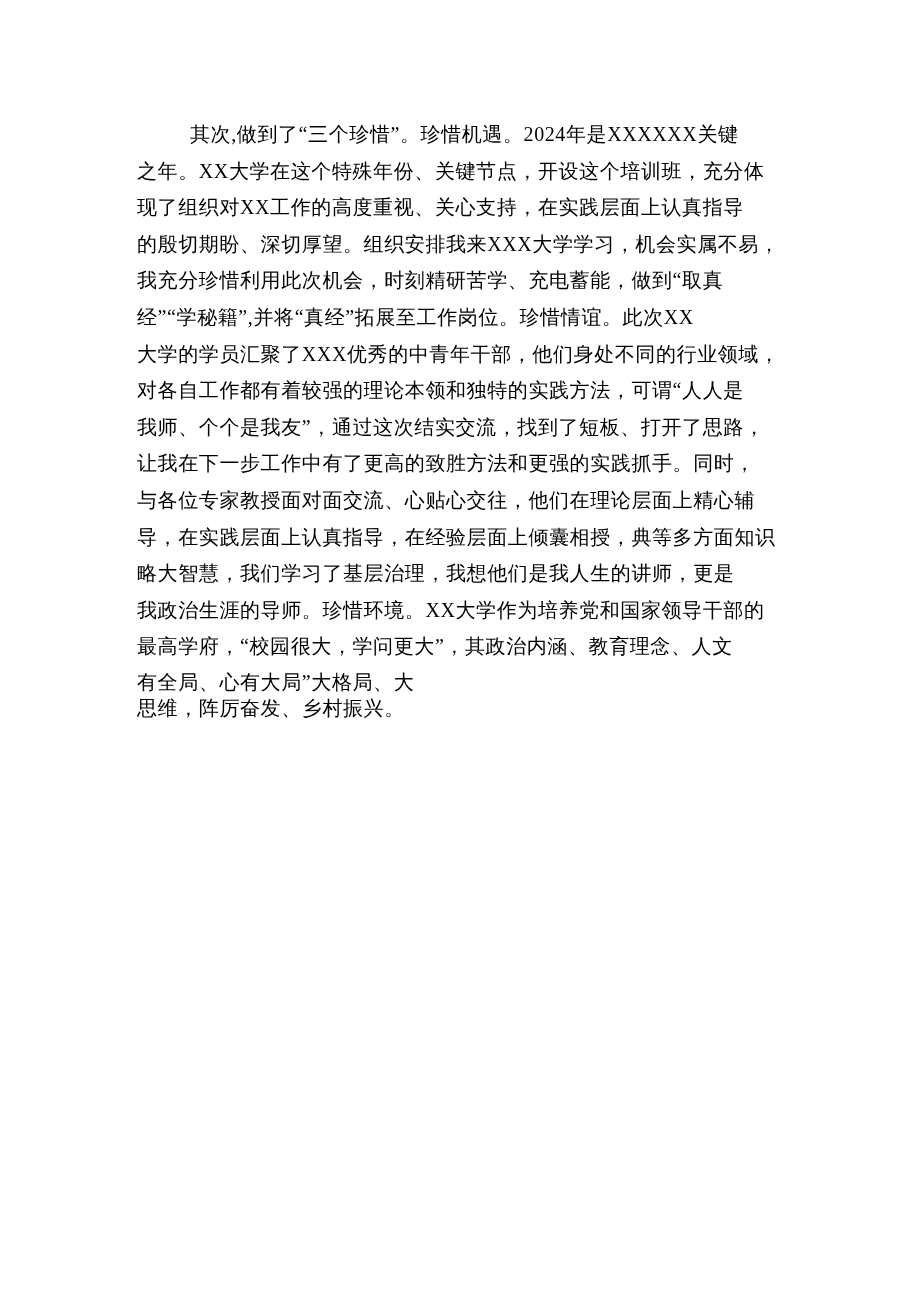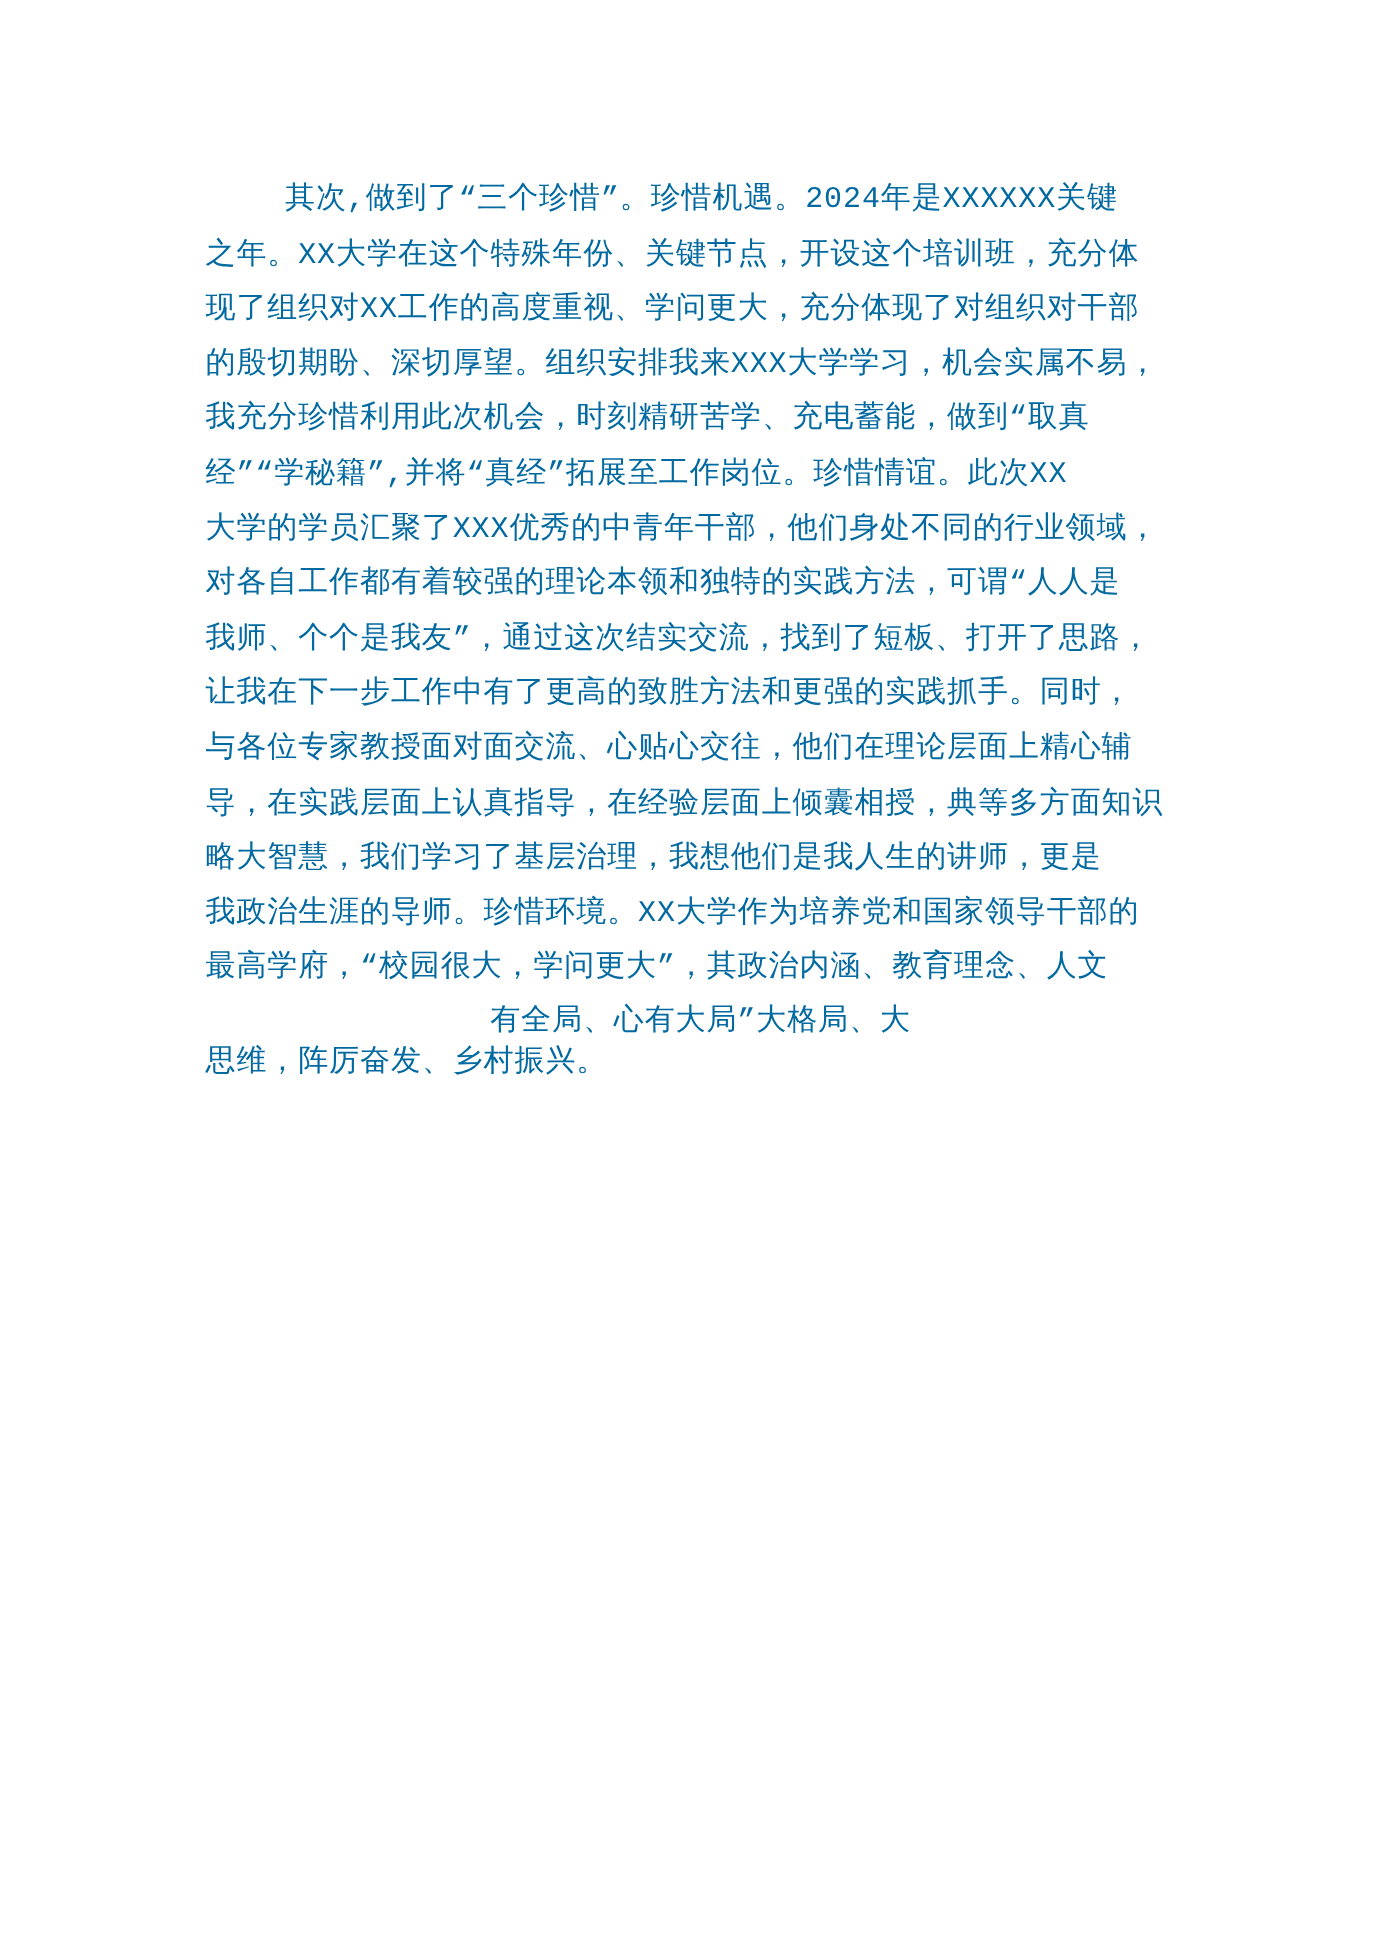--- a/index.html
+++ b/index.html
@@ -1,41 +1,41 @@
 <!DOCTYPE html>
 <html><head>
 <meta charset="utf-8">
 <style>
   html, body { margin:0; padding:0; background:#ffffff; }
   body { width:920px; height:1301px; position:relative; overflow:hidden; }
   .page { position:absolute; left:137px; top:116px; width:660px;
-          font-family:Liberation Mono, monospace; color:#0369a1;
+          font-family:Liberation Serif, serif; color:#000000;
           font-size:20px; }
   .line { height:36.6px; line-height:36.6px; white-space:nowrap; letter-spacing:0.6px; }
   .line.indent { padding-left:53px; }
   .line.tight { height:27px; line-height:27px; }
   .gap { height:10px; }
 </style>
 </head>
 <body>
 
 <div class="page">
   <div>
     <div class="line indent">其次,做到了“三个珍惜”。珍惜机遇。2024年是XXXXXX关键</div>
     <div class="line">之年。XX大学在这个特殊年份、关键节点，开设这个培训班，充分体</div>
-    <div class="line">现了组织对XX工作的高度重视、学问更大，充分体现了对组织对干部</div>
+    <div class="line">现了组织对XX工作的高度重视、关心支持，在实践层面上认真指导</div>
     <div class="line">的殷切期盼、深切厚望。组织安排我来XXX大学学习，机会实属不易，</div>
     <div class="line">我充分珍惜利用此次机会，时刻精研苦学、充电蓄能，做到“取真</div>
     <div class="line">经”“学秘籍”,并将“真经”拓展至工作岗位。珍惜情谊。此次XX</div>
     <div class="line">大学的学员汇聚了XXX优秀的中青年干部，他们身处不同的行业领域，</div>
     <div class="line">对各自工作都有着较强的理论本领和独特的实践方法，可谓“人人是</div>
     <div class="line">我师、个个是我友”，通过这次结实交流，找到了短板、打开了思路，</div>
     <div class="line">让我在下一步工作中有了更高的致胜方法和更强的实践抓手。同时，</div>
     <div class="line">与各位专家教授面对面交流、心贴心交往，他们在理论层面上精心辅</div>
     <div class="line">导，在实践层面上认真指导，在经验层面上倾囊相授，典等多方面知识</div>
     <div class="line">略大智慧，我们学习了基层治理，我想他们是我人生的讲师，更是</div>
     <div class="line">我政治生涯的导师。珍惜环境。XX大学作为培养党和国家领导干部的</div>
     <div class="line">最高学府，“校园很大，学问更大”，其政治内涵、教育理念、人文</div>
-    <div class="line tight" style="height:30px;line-height:34px;text-align:center;">有全局、心有大局”大格局、大</div>
+    <div class="line tight" style="height:30px;line-height:34px;">有全局、心有大局”大格局、大</div>
     <div class="line tight">思维，阵厉奋发、乡村振兴。</div>
   </div>
   <div class="gap"></div>
 </div>
 
 </body></html>

